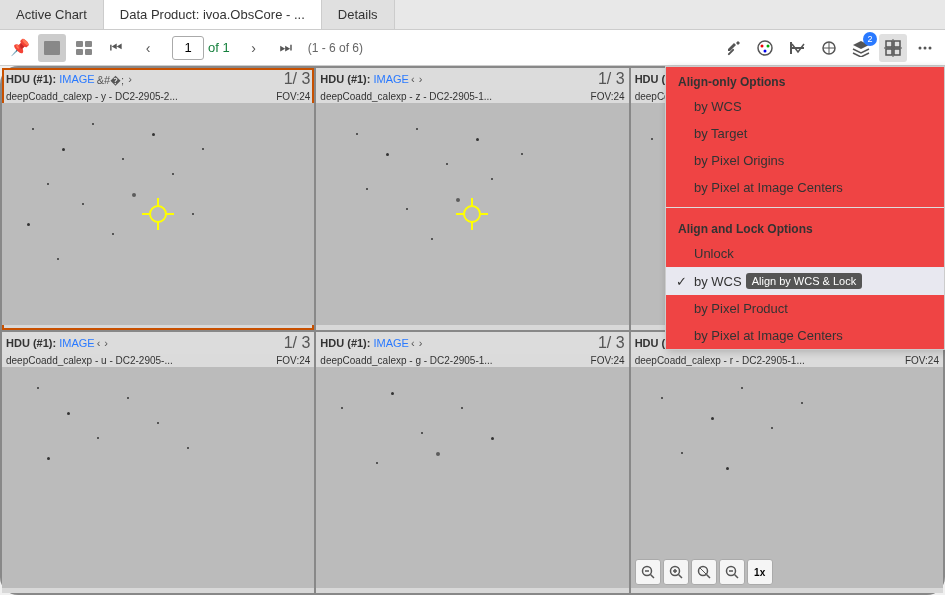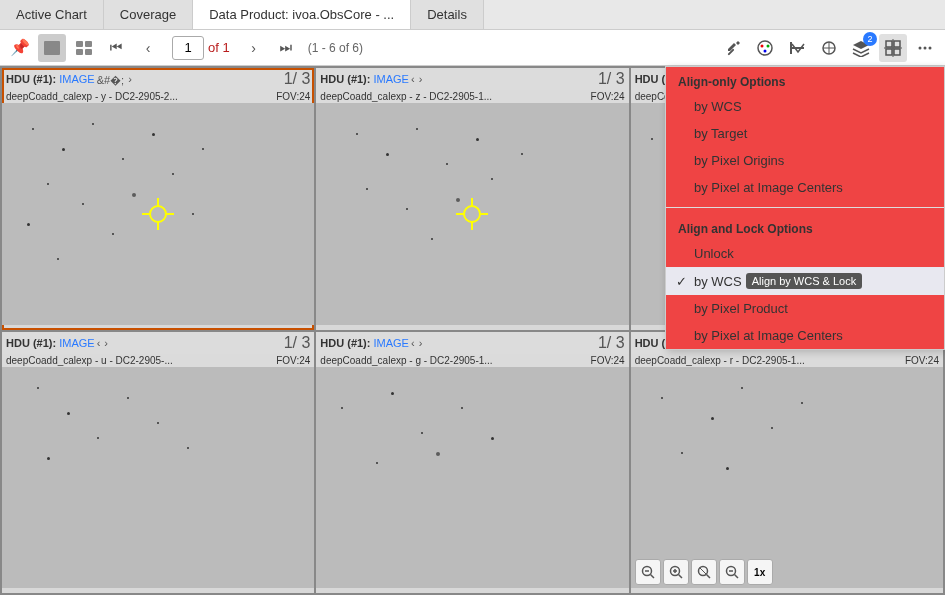--- a/index.html
+++ b/index.html
@@ -62,21 +62,21 @@
       display: flex; align-items: center; gap: 4px;
       margin: 0 6px;
     }
     .page-input {
       width: 32px; height: 24px;
       text-align: center;
       border: 1px solid #aaa;
       border-radius: 3px;
       font-size: 13px;
     }
-    .page-label { font-size: 13px; color: #b91c1c; }
+    .page-label { font-size: 13px; color: #15803d; }
     .page-count { font-size: 12px; color: #666; margin-left: 4px; }
 
     .toolbar-spacer { flex: 1; }
     .toolbar-right { display: flex; align-items: center; gap: 4px; margin-left: 4px; }
 
     
     .icon-btn-wrap { position: relative; }
     .badge {
       position: absolute; top: -2px; right: -2px;
       background: #2979ff; color: white;
@@ -94,20 +94,21 @@
     
     .image-grid {
       display: grid;
       grid-template-columns: repeat(3, 1fr);
       grid-template-rows: repeat(2, 1fr);
       gap: 0;
       flex: 1;
       background: #888;
       gap: 2px;
       padding: 2px;
+      border-radius: 18px;
     }
 
     .image-cell {
       background: #d8d8d8;
       position: relative;
       overflow: hidden;
       cursor: pointer;
     }
     .image-cell.selected {
       outline: 2px solid #c85000;
@@ -203,23 +204,20 @@
       border-radius: 3px;
       margin-left: 4px;
     }
   </style>
 </head>
 <body>
 
 <div class="tab-bar">
   <div class="tab">
     <span>Active Chart</span>
-  </div>
-  <div class="tab">
-    <span>Coverage</span>
   </div>
   <div class="tab tab-data-product active">
     <span>Data Product: ivoa.ObsCore - ...</span>
   </div>
   <div class="tab">
     <span>Details</span>
   </div>
 </div>
 
 <div class="toolbar">

